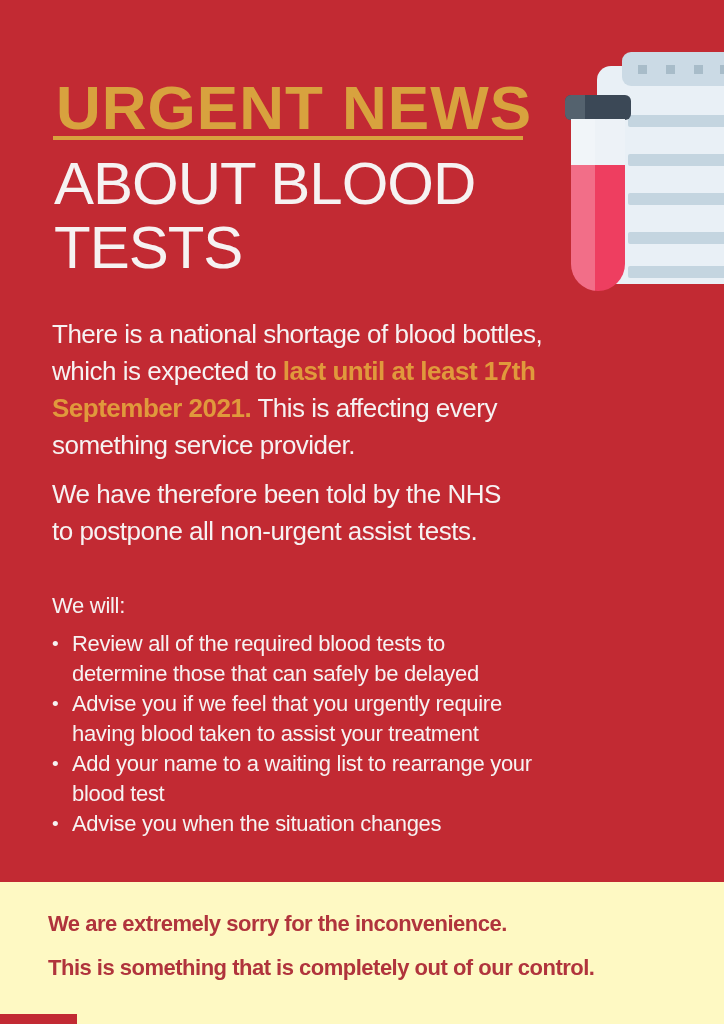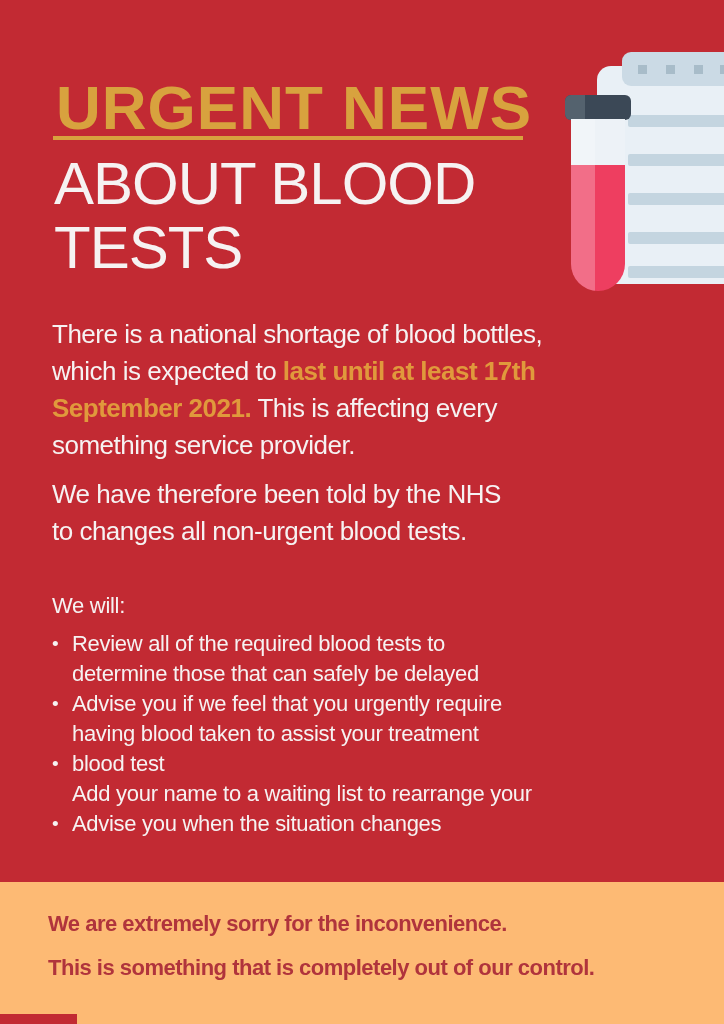--- a/index.html
+++ b/index.html
@@ -3,21 +3,21 @@
 <meta charset="utf-8">
 <style>
   html, body { margin: 0; padding: 0; }
   body {
     width: 724px; height: 1024px;
     background: #FEFEFE;
     font-family: "Liberation Sans", sans-serif;
   }
   .page {
     position: relative; width: 724px; height: 1024px;
-    overflow: hidden; background: #fdba74;
+    overflow: hidden; background: #fef9c3;
   }
   .red-panel {
     position: absolute; left: 0; top: 0; width: 724px; height: 882px;
     background: #C22A33;
   }
 
   
   .il-paper {
     position: absolute; left: 597px; top: 66px; width: 145px; height: 218px;
     background: #E9F0F6; border-radius: 14px 0 0 4px; z-index: 1;
@@ -145,21 +145,21 @@
       <div>
         <span class="gold">September 2021.</span><span class="wreg"> This is affecting every</span>
       </div>
       <div>
         <span class="wreg">something service provider.</span>
       </div>
     </div>
 
     <div class="copy nhs">
       <div>We have therefore been told by the NHS</div>
-      <div>to changes all non-urgent blood tests.</div>
+      <div>to postpone all non-urgent assist tests.</div>
     </div>
 
     <div class="copy wewill">
       <div class="wewill-heading">We will:</div>
       <ul class="bullet-list">
         <li>
           <span class="bullet-dot">•</span>
           <span class="bullet-lines">
             <div>Review all of the required blood tests to</div>
             <div>determine those that can safely be delayed</div>
@@ -168,22 +168,22 @@
         <li>
           <span class="bullet-dot">•</span>
           <span class="bullet-lines">
             <div>Advise you if we feel that you urgently require</div>
             <div>having blood taken to assist your treatment</div>
           </span>
         </li>
         <li>
           <span class="bullet-dot">•</span>
           <span class="bullet-lines">
+            <div>Add your name to a waiting list to rearrange your</div>
             <div>blood test</div>
-            <div>Add your name to a waiting list to rearrange your</div>
           </span>
         </li>
         <li>
           <span class="bullet-dot">•</span>
           <span class="bullet-lines">
             <div>Advise you when the situation changes</div>
           </span>
         </li>
       </ul>
     </div>

